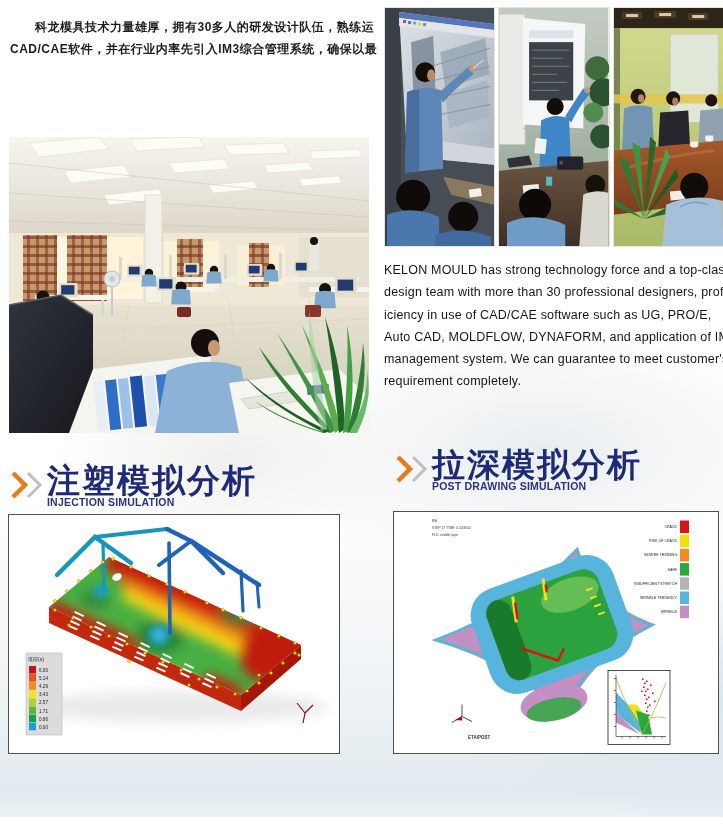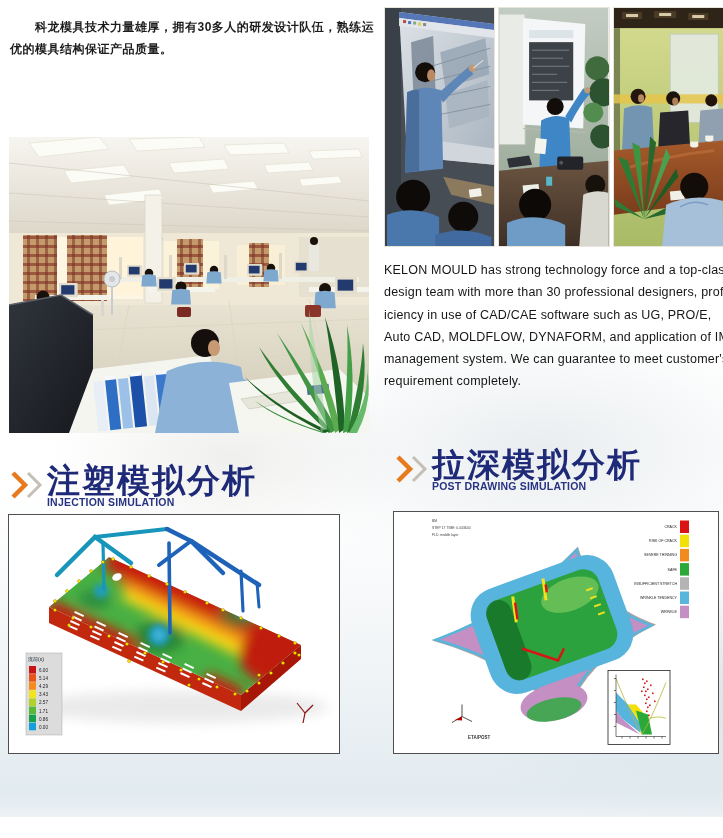--- a/index.html
+++ b/index.html
@@ -36,21 +36,21 @@
   .panel svg{display:block;width:100%;height:100%;}
   text{font-family:"Liberation Sans",sans-serif;}
 </style>
 </head>
 <body>
 
 <div class="page">
 
   <div class="abs cn-text">
     <div>　　科龙模具技术力量雄厚，拥有30多人的研发设计队伍，熟练运</div>
-    <div>优的模具结构保证产品质量。</div>
+    <div>CAD/CAE软件，并在行业内率先引入IM3综合管理系统，确保以最</div>
   </div>
 
   <div class="abs photo-strip">
 
     <div class="photo">
       <svg viewBox="0 0 109 237" preserveAspectRatio="none">
         <defs>
           <linearGradient id="p1s" x1="0" y1="0" x2="1" y2="1">
             <stop offset="0" stop-color="#dde2e7"></stop>
               <stop offset="1" stop-color="#a9b4bf"></stop>

